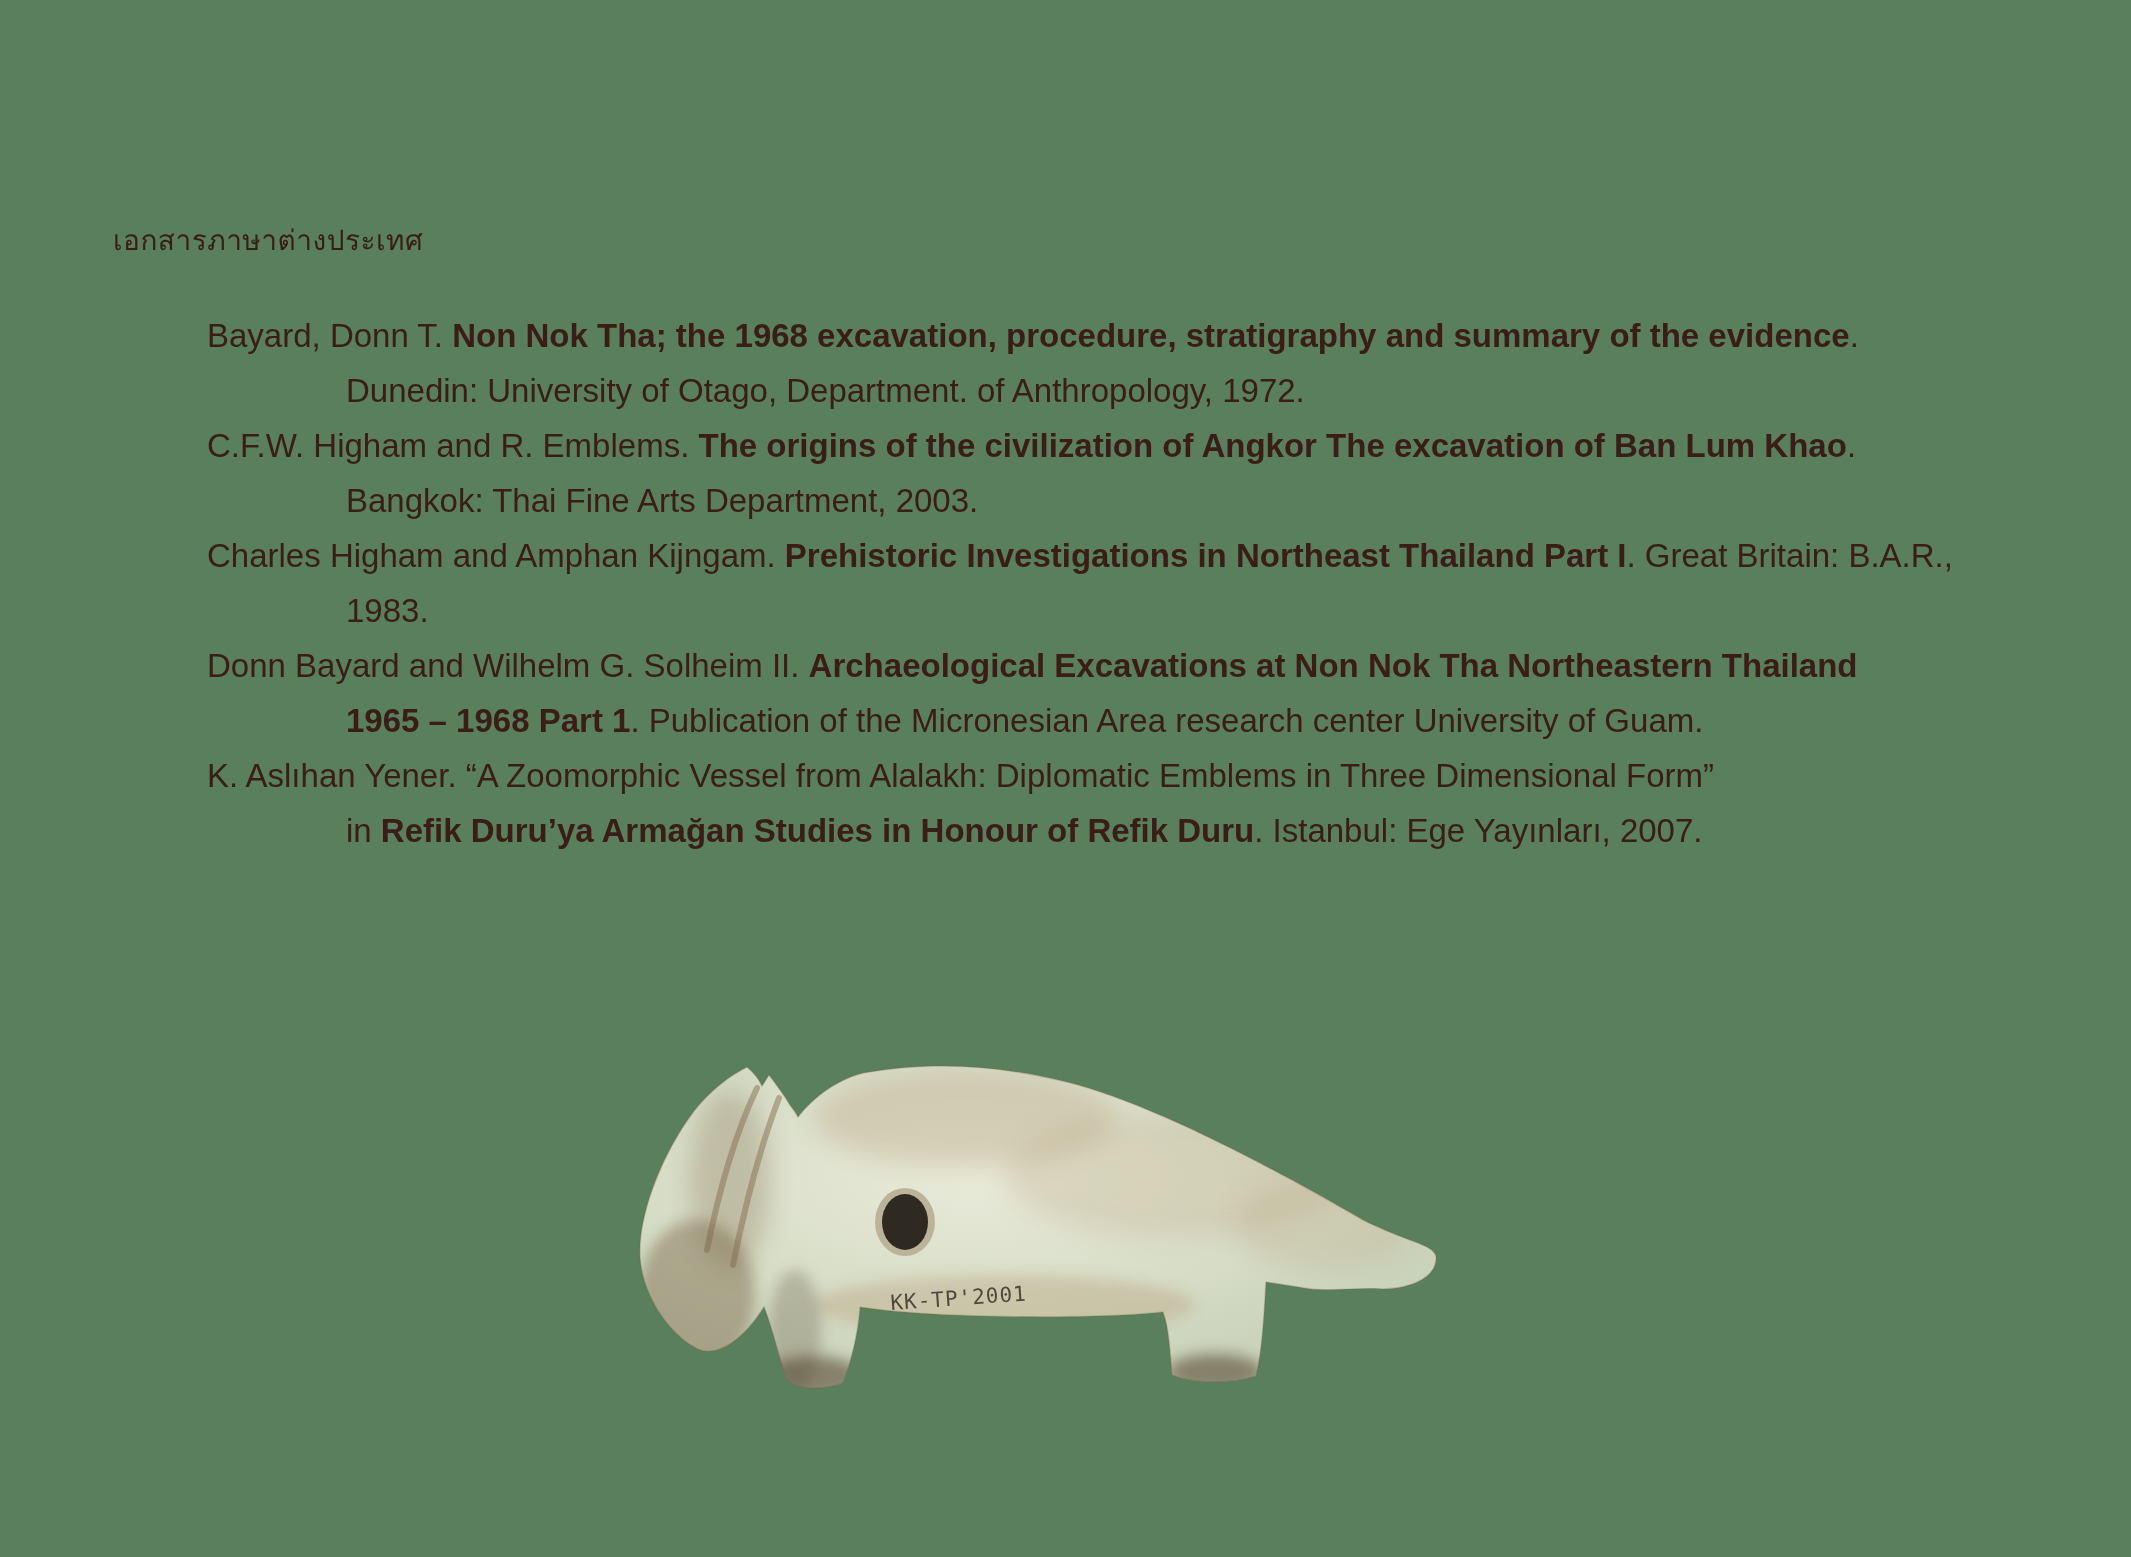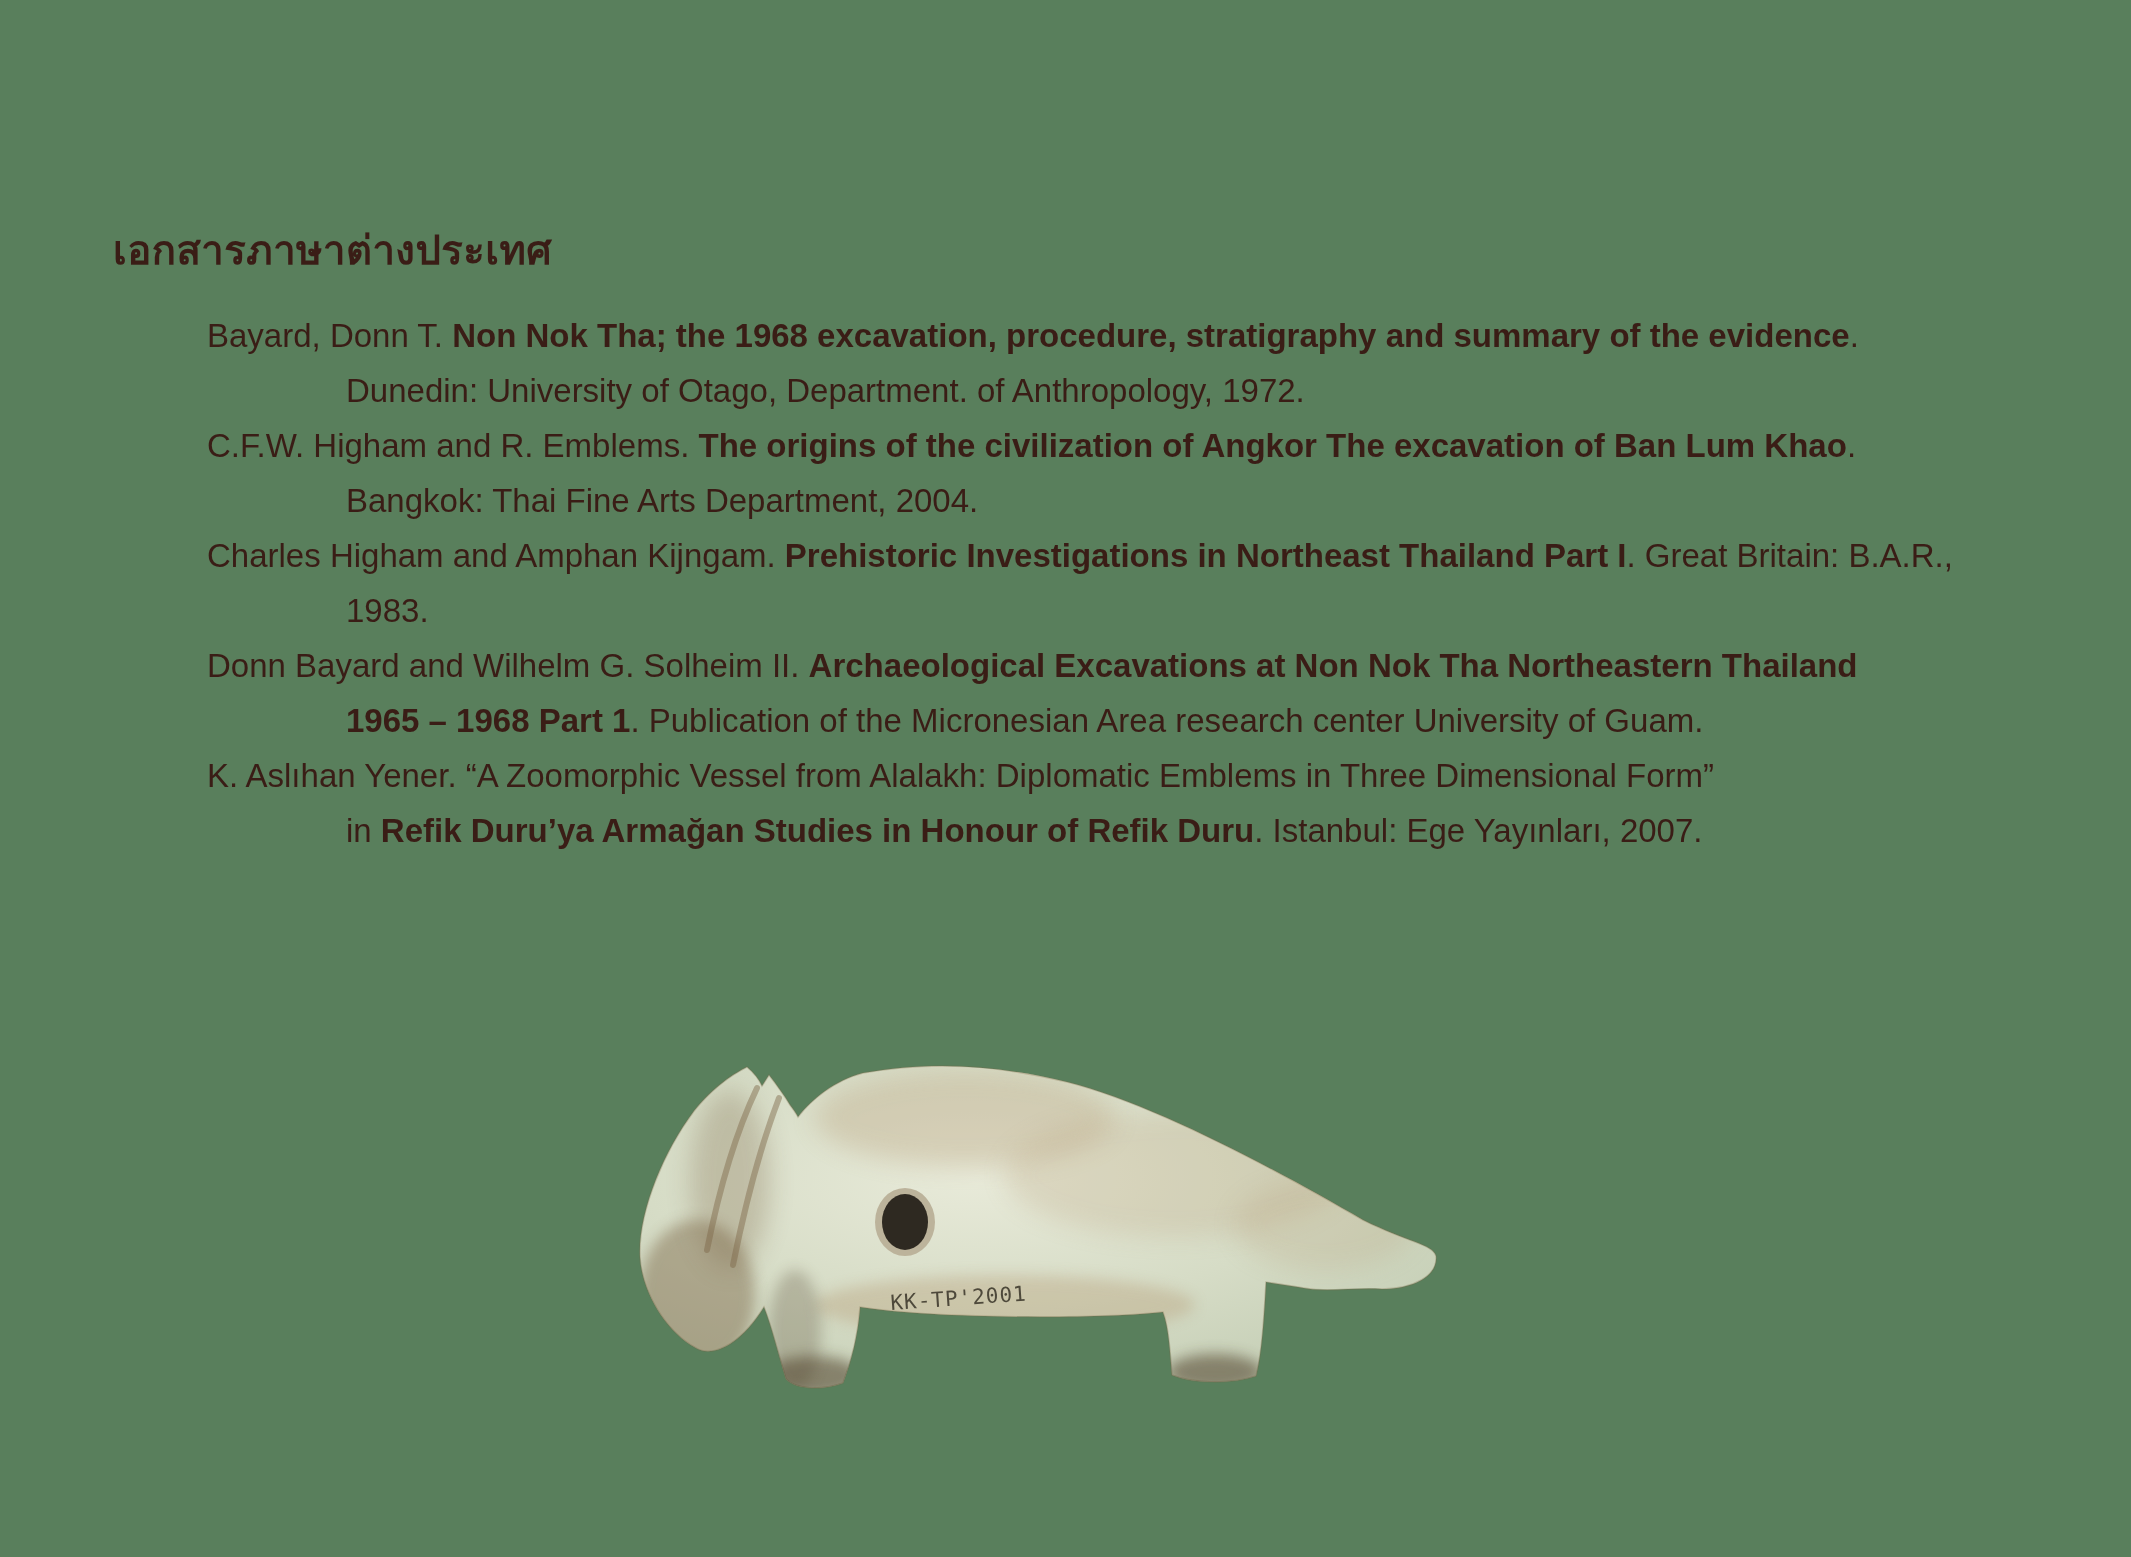--- a/index.html
+++ b/index.html
@@ -12,22 +12,22 @@
   .page {
     position: relative;
     width: 2131px; height: 1557px;
     background: var(--bg, #597f5c);
     color: var(--text, #3a1d16);
   }
   .heading {
     position: absolute;
     left: 113px; top: 218px;
     margin: 0;
-    font-size: 40px;
-    font-weight: 700;
+    font-size: 28px;
+    font-weight: 400;
     letter-spacing: 0.5px;
     color: var(--text, #3a1d16);
   }
   .bib {
     position: absolute;
     left: 207px; top: 308px;
     width: 1860px;
     font-size: 33px;
     line-height: 55px;
     color: var(--text, #3a1d16);
@@ -71,21 +71,21 @@
 <body>
 
 <div class="page">
 
   <h1 class="heading">เอกสารภาษาต่างประเทศ</h1>
 
   <div class="bib" id="bib">
       <div class="bib-line"><span class="seg">Bayard, Donn T. </span><span class="seg bold">Non Nok Tha; the 1968 excavation, procedure, stratigraphy and summary of the evidence</span><span class="seg">.</span></div>
       <div class="bib-line cont"><span class="seg">Dunedin: University of Otago, Department. of Anthropology, 1972.</span></div>
       <div class="bib-line"><span class="seg">C.F.W. Higham and R. Emblems. </span><span class="seg bold">The origins of the civilization of Angkor The excavation of Ban Lum Khao</span><span class="seg">.</span></div>
-      <div class="bib-line cont"><span class="seg">Bangkok: Thai Fine Arts Department, 2004.</span></div>
+      <div class="bib-line cont"><span class="seg">Bangkok: Thai Fine Arts Department, 2003.</span></div>
       <div class="bib-line"><span class="seg">Charles Higham and Amphan Kijngam. </span><span class="seg bold">Prehistoric Investigations in Northeast Thailand Part I</span><span class="seg">. Great Britain: B.A.R.,</span></div>
       <div class="bib-line cont"><span class="seg">1983.</span></div>
       <div class="bib-line"><span class="seg">Donn Bayard and Wilhelm G. Solheim II. </span><span class="seg bold">Archaeological Excavations at Non Nok Tha Northeastern Thailand</span></div>
       <div class="bib-line cont"><span class="seg bold">1965 – 1968 Part 1</span><span class="seg">. Publication of the Micronesian Area research center University of Guam.</span></div>
       <div class="bib-line"><span class="seg">K. Aslıhan Yener. “A Zoomorphic Vessel from Alalakh: Diplomatic Emblems in Three Dimensional Form”</span></div>
       <div class="bib-line cont"><span class="seg">in </span><span class="seg bold">Refik Duru’ya Armağan Studies in Honour of Refik Duru</span><span class="seg">. Istanbul: Ege Yayınları, 2007.</span></div>
     </div>
 
   <figure class="artifact">
     <svg viewBox="0 0 810 330" xmlns="http://www.w3.org/2000/svg">

